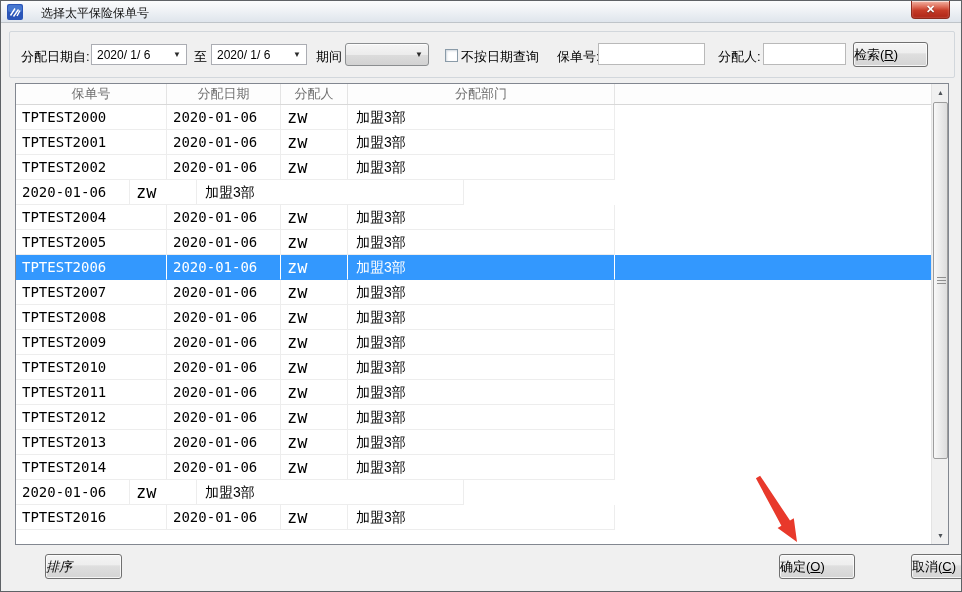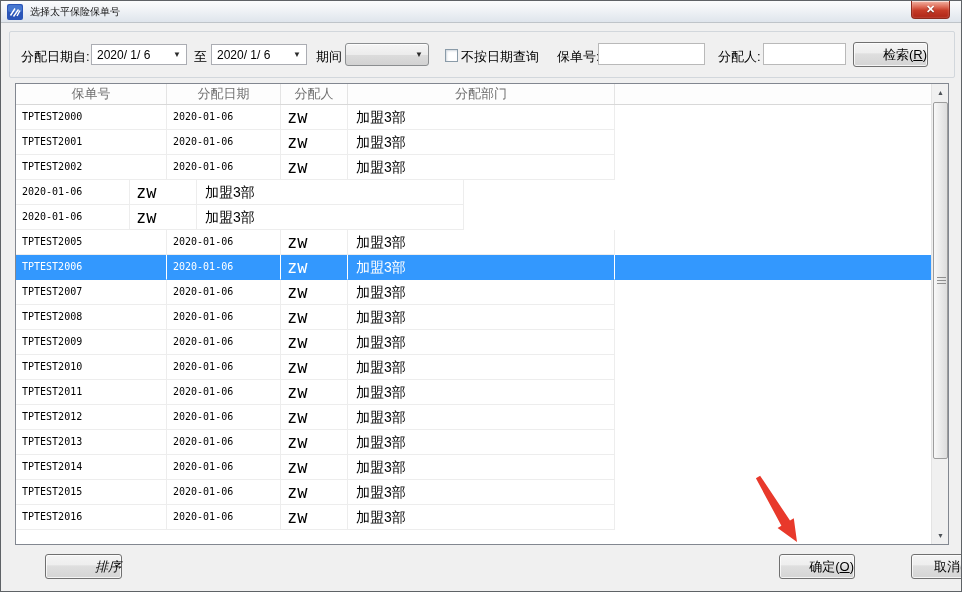--- a/index.html
+++ b/index.html
@@ -14,22 +14,22 @@
   }
 
   
   .titlebar {
     position:absolute; left:0; top:0; right:0; height:22px;
     background:linear-gradient(#fbfcfd, #eef1f5 50%, #dfe5ec);
     border-bottom:1px solid #bfc4c9;
   }
   .app-icon { position:absolute; left:6px; top:3px; width:16px; height:16px; }
   .title-text {
-    position:absolute; left:29px; top:4px;
-    font-size:10px; color:#101010; white-space:nowrap;
+    position:absolute; left:40px; top:4px;
+    font-size:12px; color:#101010; white-space:nowrap;
   }
   .close-btn {
     position:absolute; right:11px; top:0; width:39px; height:18px;
     border:1px solid #8e2a1c; border-top:none;
     border-radius:0 0 4px 4px;
     background:linear-gradient(#f2b4a4, #dd6a56 35%, #c63c28 55%, #ae2516);
     box-shadow:inset 0 1px 0 rgba(255,255,255,.55), inset 0 0 2px rgba(255,255,255,.4);
     color:#fff; text-align:center; line-height:16px; font-size:11px; font-weight:bold;
     text-shadow:0 1px 1px rgba(0,0,0,.45); cursor:pointer;
   }
@@ -64,21 +64,21 @@
   .textinput {
     position:absolute; top:42px; height:22px;
     background:#fff; border:1px solid #b9b9b9;
     font-size:12px; padding:0 4px; font-family:"Liberation Sans",sans-serif;
   }
   .win-btn {
     position:absolute; height:25px;
     border:1px solid #707070; border-radius:3px;
     background:linear-gradient(#f4f4f4, #eeeeee 45%, #dfdfdf 46%, #d4d4d4);
     box-shadow:inset 0 0 0 1px rgba(255,255,255,.75);
-    font-size:13px; color:#000; text-align:right; line-height:23px;
+    font-size:13px; color:#000; text-align:left; line-height:23px;
     font-family:"Liberation Sans",sans-serif; cursor:pointer;
   }
   .win-btn .u { text-decoration:underline; }
 
   
   .table-wrap {
     position:absolute; left:14px; top:82px; width:934px; height:462px;
     background:#fff; border:1px solid #828790; overflow:hidden;
   }
   .thead {
@@ -86,21 +86,21 @@
     background:#fdfdfd; color:#6f6f6f; font-size:13px;
   }
   .th { line-height:20px; text-align:center; border-right:1px solid #e4e4e4; overflow:hidden; }
   .c0 { width:151px; } .c1 { width:114px; } .c2 { width:67px; } .c3 { width:267px; }
   .cf { flex:1; border-right:none; }
   .tr { display:flex; height:25px; cursor:default; }
   .td {
     line-height:24px; border-right:1px solid #ededed; border-bottom:1px solid #ededed;
     overflow:hidden; white-space:nowrap; color:#000;
   }
-  .td.c0, .td.c1, .td.c2 { font-family:"DejaVu Sans Mono", monospace; font-size:10px; padding-left:6px; }
+  .td.c0, .td.c1, .td.c2 { font-family:"DejaVu Sans Mono", monospace; font-size:14px; padding-left:6px; }
   .td.c2 { font-size:17px; }
   .td.c3 { font-size:14px; padding-left:8px; }
   .td.cf { border:none; }
   .tr.sel .td, .tr.sel .td.cf { background:var(--sel,#3398fe); color:#fff; }
   .tr.sel .td { border-right-color:#fff; border-bottom-color:var(--sel,#3398fe); }
 
   
   .vscroll {
     position:absolute; top:0; right:0; width:17px; height:460px;
     background:#f0f0f0; border-left:1px solid #e3e3e3;
@@ -203,20 +203,21 @@
     <div class="td c3">加盟3部</div>
     <div class="td cf"></div>
   </div>
         <div class="tr">
     <div class="td c1">2020-01-06</div>
     <div class="td c2">zw</div>
     <div class="td c3">加盟3部</div>
     <div class="td cf"></div>
   </div>
         <div class="tr">
+    <div class="td c0">TPTEST2004</div>
     <div class="td c1">2020-01-06</div>
     <div class="td c2">zw</div>
     <div class="td c3">加盟3部</div>
     <div class="td cf"></div>
   </div>
         <div class="tr">
     <div class="td c0">TPTEST2005</div>
     <div class="td c1">2020-01-06</div>
     <div class="td c2">zw</div>
     <div class="td c3">加盟3部</div>
@@ -279,21 +280,20 @@
     <div class="td cf"></div>
   </div>
         <div class="tr">
     <div class="td c0">TPTEST2014</div>
     <div class="td c1">2020-01-06</div>
     <div class="td c2">zw</div>
     <div class="td c3">加盟3部</div>
     <div class="td cf"></div>
   </div>
         <div class="tr">
-    <div class="td c0">TPTEST2015</div>
     <div class="td c1">2020-01-06</div>
     <div class="td c2">zw</div>
     <div class="td c3">加盟3部</div>
     <div class="td cf"></div>
   </div>
         <div class="tr">
     <div class="td c0">TPTEST2016</div>
     <div class="td c1">2020-01-06</div>
     <div class="td c2">zw</div>
     <div class="td c3">加盟3部</div>

